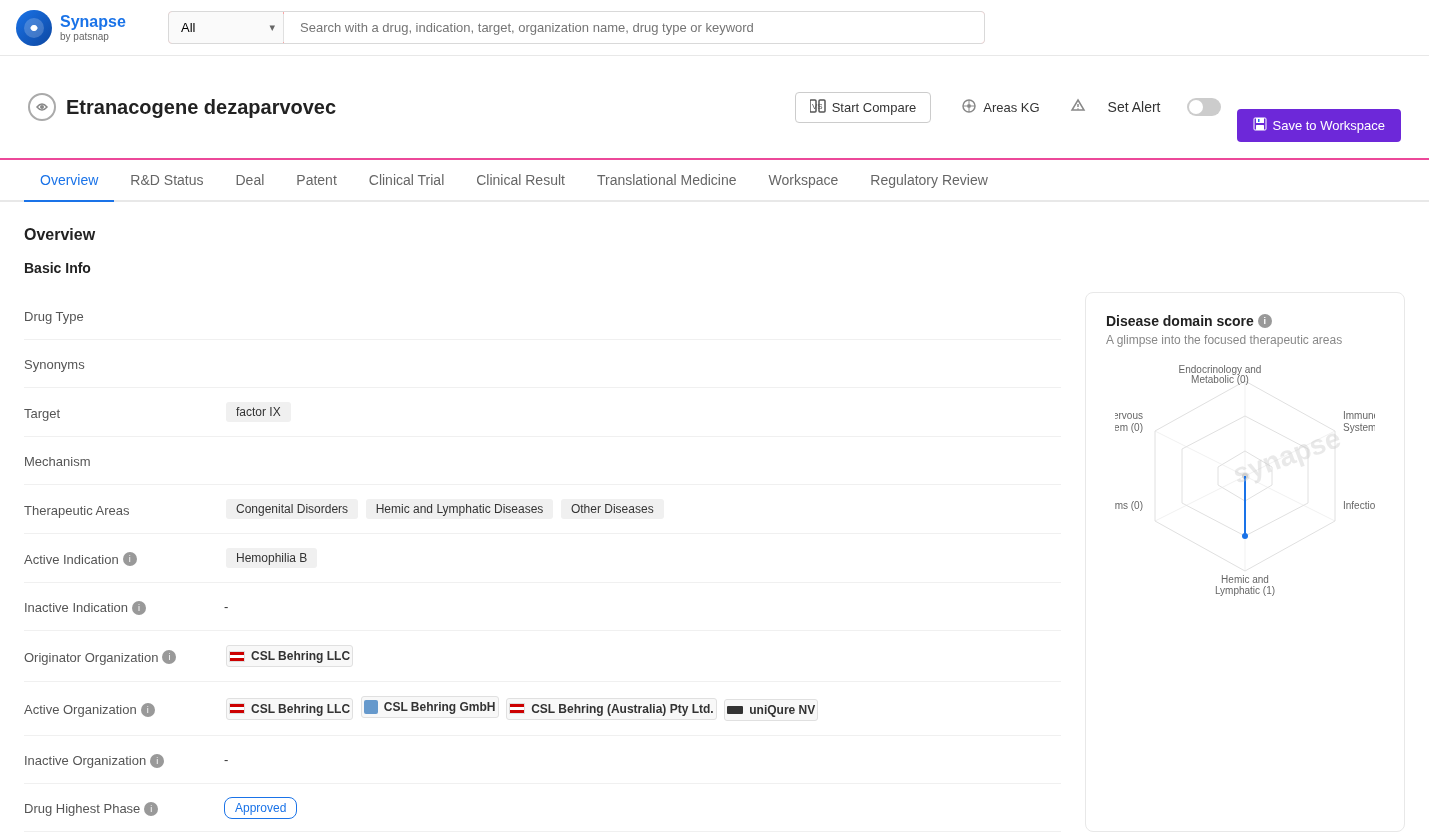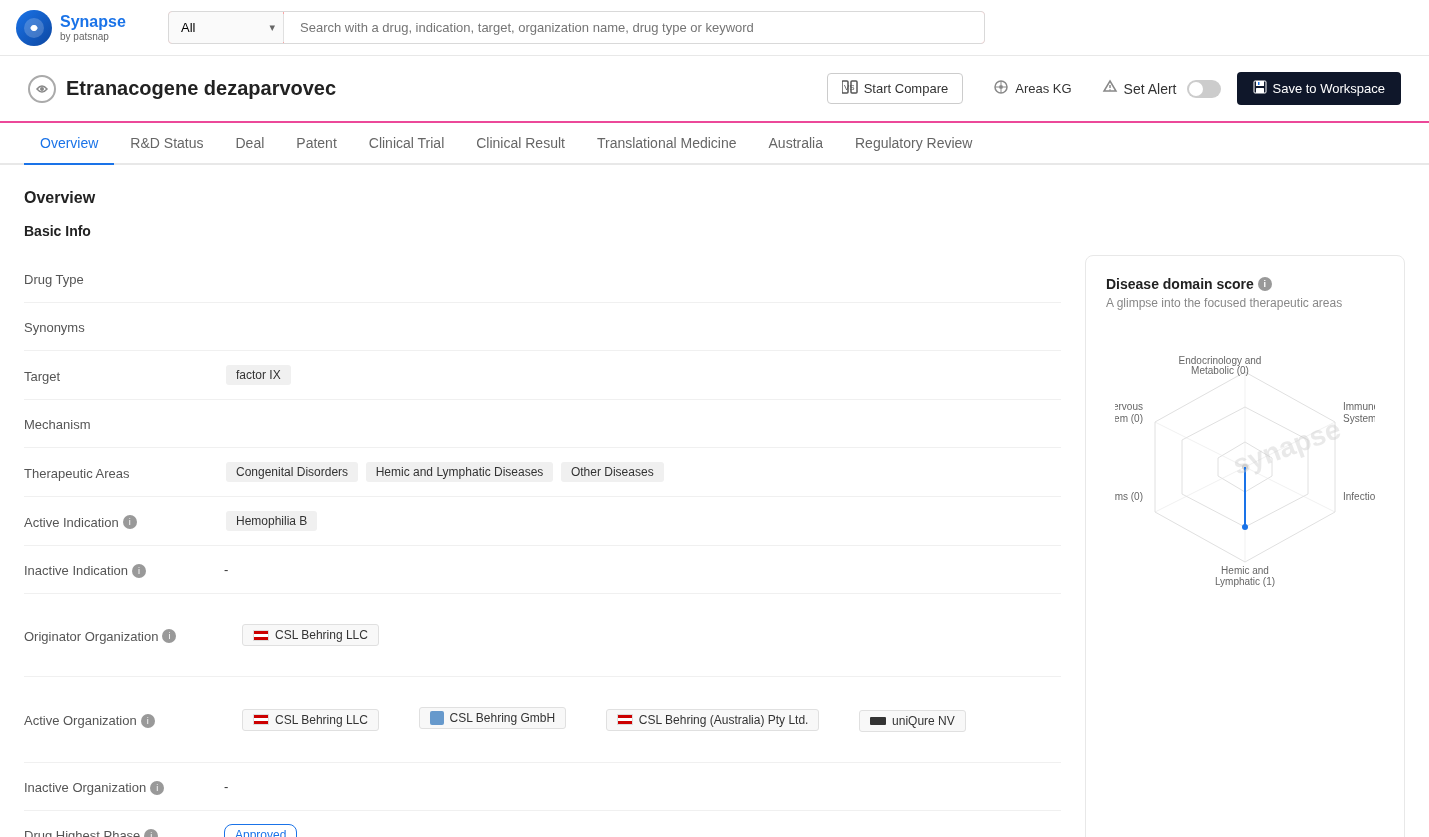--- a/index.html
+++ b/index.html
@@ -41,22 +41,22 @@
     .toggle-switch {
       width: 34px; height: 18px; background: #ccc; border-radius: 9px;
       position: relative; cursor: pointer; display: inline-block; margin-left: 4px;
     }
     .toggle-switch::after {
       content: ''; position: absolute; top: 2px; left: 2px;
       width: 14px; height: 14px; background: white; border-radius: 50%;
     }
     .btn-save {
       display: flex; align-items: center; gap: 6px;
-      background: #0f172a; color: white; border: none; border-radius: 4px;
-      padding: 8px 16px; cursor: pointer; font-size: 13px; font-weight: 500;
+      background: #6d28d9; color: white; border: none; border-radius: 4px;
+      padding: 8px 16px; cursor: pointer; font-size: 13px; font-weight: 500; margin-top: 37px;
     }
 
     
     .nav-tabs {
       display: flex; border-bottom: 2px solid #e8e8e8; padding: 0 24px;
       gap: 0;
     }
     .nav-tab {
       padding: 12px 16px; cursor: pointer; font-size: 14px; color: #666;
       border-bottom: 2px solid transparent; margin-bottom: -2px;
@@ -86,32 +86,32 @@
     
     .tag {
       display: inline-block; padding: 3px 10px; border-radius: 3px;
       background: #f0f0f0; color: #333; font-size: 12px; margin: 2px;
     }
     .link-text { color: #1a73e8; cursor: pointer; }
 
     
     .org-tag {
       display: inline-flex; align-items: center; gap: 6px;
-      padding: 3px 10px; border-radius: 3px; background: #f8f8f8;
-      border: 1px solid #e0e0e0; font-size: 12px; margin: 18px; color: #333;
+      padding: 3px 2px; border-radius: 3px; background: #f8f8f8;
+      border: 1px solid #e0e0e0; font-size: 12px; margin: 2px; color: #333; font-weight: bold;
     }
     .org-logo-flag { width: 16px; height: 11px; background: linear-gradient(to bottom, #c00 33%, white 33%, white 66%, #c00 66%); border: 1px solid #ddd; }
 
     
     .disease-card {
       width: 320px; min-width: 280px; border: 1px solid #e8e8e8; border-radius: 8px;
       padding: 20px; background: #fff;
     }
     .disease-card-title { font-size: 14px; font-weight: 600; color: #222; margin-bottom: 4px; display: flex; align-items: center; gap: 4px; }
-    .disease-card-sub { font-size: 12px; color: #888; margin-bottom: 32px; }
+    .disease-card-sub { font-size: 12px; color: #888; margin-bottom: 4px; }
 
     
     .radar-container { display: flex; justify-content: center; align-items: center; padding: 10px 0; }
 
     
     .badge-approved {
       display: inline-block; padding: 3px 10px; border-radius: 8px;
       border: 1px solid #1a73e8; color: #1a73e8; font-size: 12px;
     }
 
@@ -181,21 +181,21 @@
           <circle cx="8" cy="8" r="2" fill="#888"></circle>
           <line x1="8" y1="2" x2="8" y2="6" stroke="#888" stroke-width="1"></line>
           <line x1="8" y1="10" x2="8" y2="14" stroke="#888" stroke-width="1"></line>
           <line x1="2" y1="8" x2="6" y2="8" stroke="#888" stroke-width="1"></line>
           <line x1="10" y1="8" x2="14" y2="8" stroke="#888" stroke-width="1"></line>
         </svg>
       </span>
       <span>Areas KG</span>
     </button>
 
-    <div style="display:flex; align-items:center; gap:6px;">
+    <div style="display:flex; align-items:center; gap:22px;">
       <span>
         <svg width="16" height="16" viewBox="0 0 16 16" fill="none">
           <path d="M8 2 L14 12 L2 12 Z" stroke="#888" stroke-width="1.5" fill="none"></path>
           <line x1="8" y1="6" x2="8" y2="9" stroke="#888" stroke-width="1.5"></line>
           <circle cx="8" cy="11" r="0.8" fill="#888"></circle>
         </svg>
       </span>
       <span>Set Alert</span>
       <div class="toggle-switch"></div>
     </div>
@@ -215,21 +215,21 @@
 </div>
 
 <div class="nav-tabs">
   <div class="nav-tab active">Overview</div>
   <div class="nav-tab">R&amp;D Status</div>
   <div class="nav-tab">Deal</div>
   <div class="nav-tab">Patent</div>
   <div class="nav-tab">Clinical Trial</div>
   <div class="nav-tab">Clinical Result</div>
   <div class="nav-tab">Translational Medicine</div>
-  <div class="nav-tab">Australia</div>
+  <div class="nav-tab">Workspace</div>
   <div class="nav-tab">Regulatory Review</div>
 </div>
 
 <div class="main-content">
   <div class="section-title">Overview</div>
   <div class="sub-section-title">Basic Info</div>
 
   <div class="info-layout">
 
     <div class="info-table">

